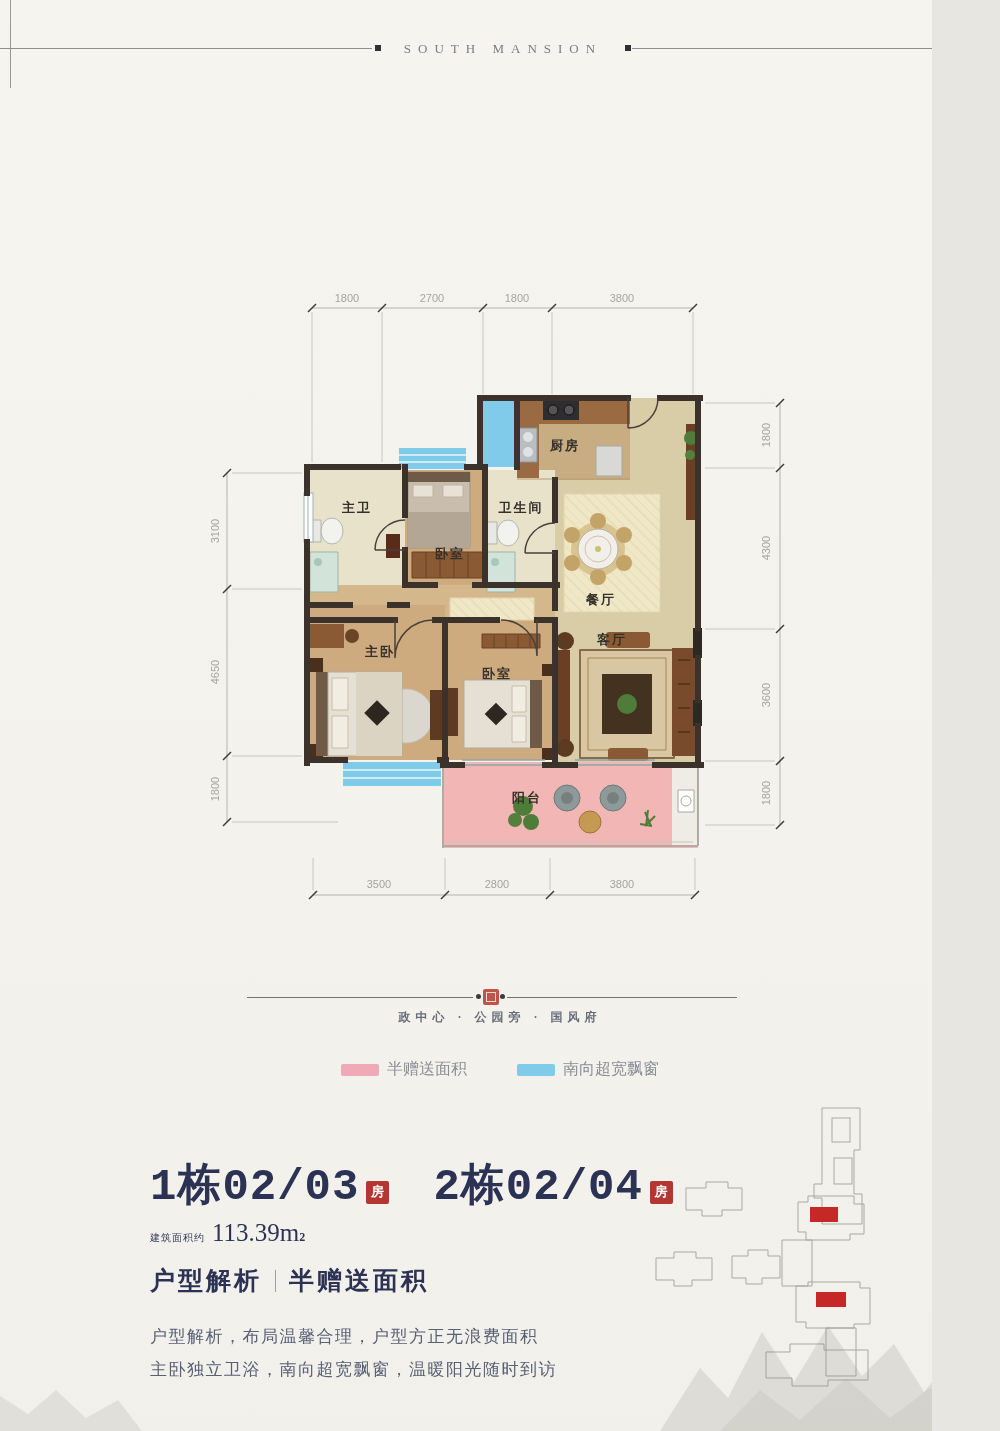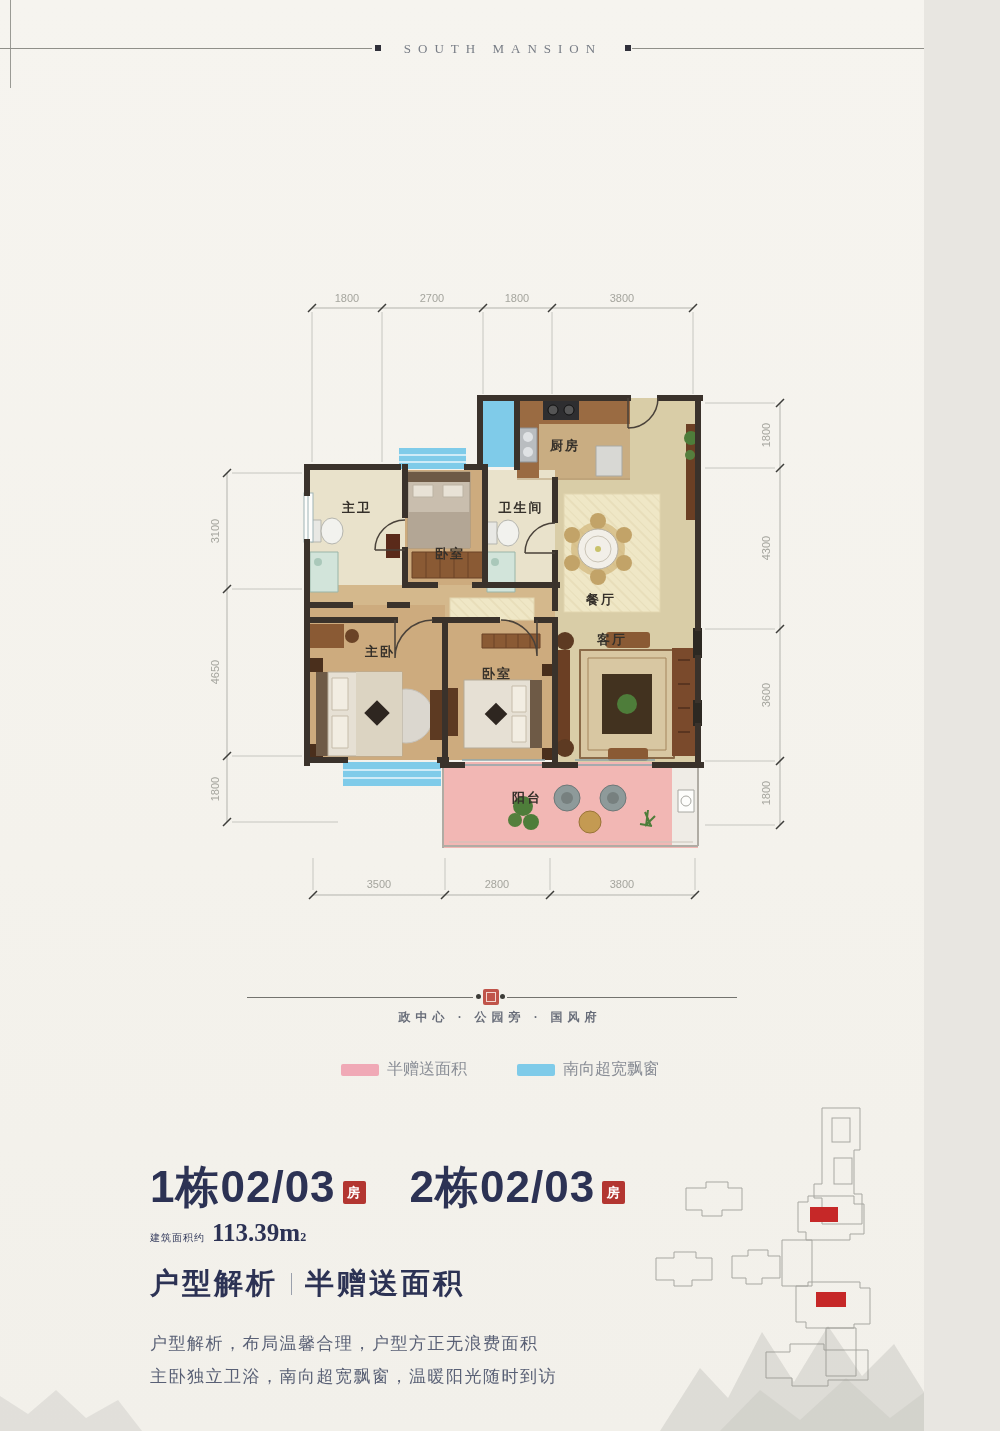--- a/index.html
+++ b/index.html
@@ -1,18 +1,18 @@
 <!DOCTYPE html>
 <html><head>
 <meta charset="utf-8">
 <style>
   html,body{margin:0;padding:0;background:#e8e6e1;}
   .page{position:relative;width:924px;height:1431px;background:#f5f3ee;overflow:hidden;
         font-family:"Liberation Sans",sans-serif;
-        background-image:linear-gradient(180deg,#f6f4ef 0%,#f4f2ec 60%,#f2f0ea 100%);}
+        background-image:linear-gradient(180deg,#f6f4ef 0%,#f4f2ec 60%,#f2f0ea 100%);padding-left:8px;}
   
   .corner-line{position:absolute;left:10px;top:0;width:1px;height:88px;background:#9a9a94;}
   .topline{position:absolute;top:48px;height:1px;background:#8f8f89;}
   .topline.l{left:0;width:372px;}
   .topline.r{left:632px;width:368px;}
   .hsq{position:absolute;top:45px;width:6px;height:6px;background:#30303a;}
   .hsq.l{left:375px;} .hsq.r{left:625px;}
   .brand{position:absolute;top:41px;left:382px;width:242px;text-align:center;
          font-family:"Liberation Serif",serif;font-size:13px;letter-spacing:7px;color:#787d86;white-space:nowrap;}
   
@@ -29,31 +29,31 @@
   .seal::after{content:"";position:absolute;inset:3px;border:1px solid rgba(255,245,240,.8);}
   .slogan{position:absolute;top:1009px;left:0;width:1000px;text-align:center;
           font-family:"Liberation Serif",serif;font-size:12px;font-weight:bold;color:#686d79;letter-spacing:5px;}
   
   .legend{position:absolute;top:1059px;left:0;width:1000px;display:flex;justify-content:center;
           gap:50px;align-items:center;font-size:16px;color:#8a8e96;}
   .legend-item{display:flex;align-items:center;gap:8px;}
   .swatch{width:38px;height:12px;border-radius:2px;display:inline-block;}
   
   .info{position:absolute;left:150px;top:1163px;width:560px;color:#2c3254;}
-  .title-row{font-family:Liberation Sans, sans-serif;font-weight:bold;font-size:44px;
+  .title-row{font-family:Liberation Mono, monospace;font-weight:bold;font-size:44px;
              display:flex;align-items:flex-end;letter-spacing:1px;line-height:1.1;}
   .badge{width:23px;height:23px;color:#fff;font-size:13px;display:flex;align-items:center;
          justify-content:center;margin:0 0 7px 7px;border-radius:2px;flex:none;}
   .t-gap{width:44px;flex:none;}
   .area-row{margin-top:8px;display:flex;align-items:baseline;}
   .area-label{font-size:10px;letter-spacing:1px;color:#333a5c;}
-  .area-value{font-family:"Liberation Serif",serif;font-weight:bold;font-size:25px;margin-left:7px;}
+  .area-value{font-family:"Liberation Serif",serif;font-weight:normal;font-size:25px;margin-left:7px;}
   .area-sup{font-family:"Liberation Serif",serif;font-weight:bold;font-size:12px;vertical-align:super;}
   .subtitle{margin-top:17px;display:flex;align-items:center;gap:13px;
-            font-family:"Liberation Serif",serif;font-weight:bold;font-size:29px;letter-spacing:3px;}
+            font-family:"Liberation Serif",serif;font-weight:bold;font-size:25px;letter-spacing:3px;}
   .vbar{width:1px;height:22px;background:#9aa0ac;}
   .desc{margin:0;font-size:17px;color:#596075;letter-spacing:1.5px;line-height:33px;}
   .desc.first{margin-top:23px;}
   
   .siteplan{position:absolute;left:640px;top:1090px;}
   .mountains{position:absolute;left:0;top:0;pointer-events:none;}
 </style>
 </head>
 <body>
 
@@ -293,21 +293,21 @@
       <span class="swatch" style="background: rgb(127, 203, 233);"></span>
       <span>南向超宽飘窗</span>
     </div>
   </div>
 
   <div class="info">
     <div class="title-row">
       <span>1栋02/03</span>
       <span class="badge" style="background: rgb(179, 54, 49);">房</span>
       <span class="t-gap"></span>
-      <span>2栋02/03</span>
+      <span>2栋02/04</span>
       <span class="badge" style="background: rgb(179, 54, 49);">房</span>
     </div>
     <div class="area-row">
       <span class="area-label">建筑面积约</span>
       <span class="area-value">113.39m</span>
       <span class="area-sup">2</span>
     </div>
     <div class="subtitle">
       <span>户型解析</span>
       <span class="vbar"></span>

